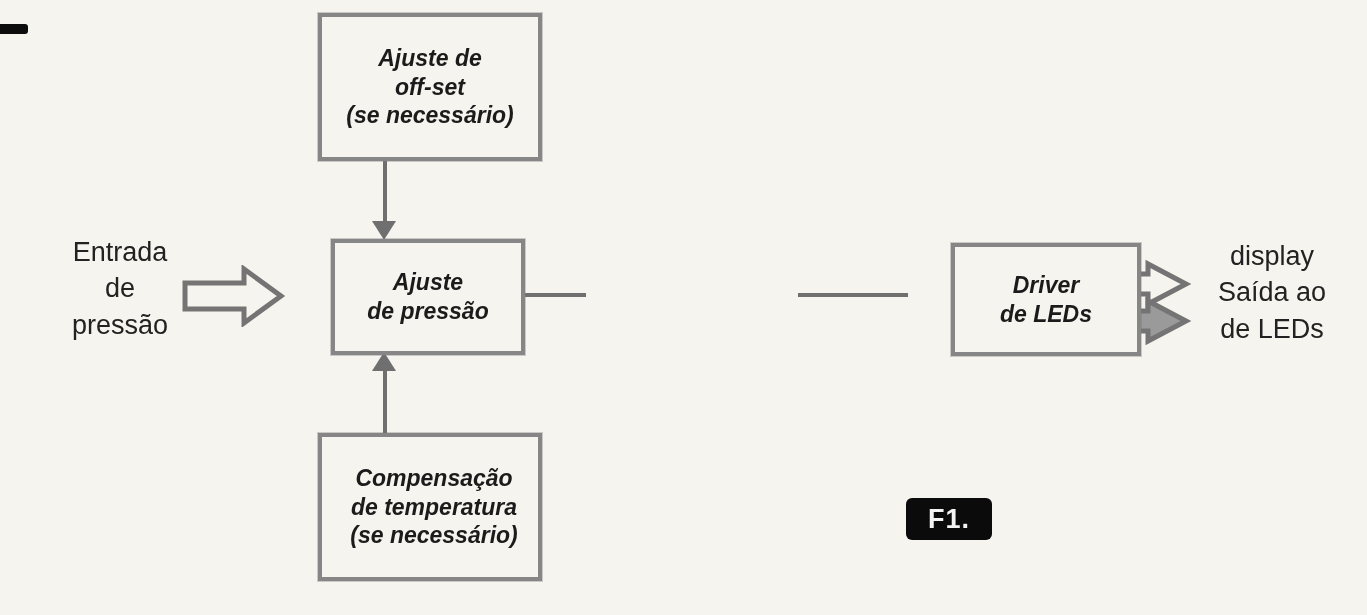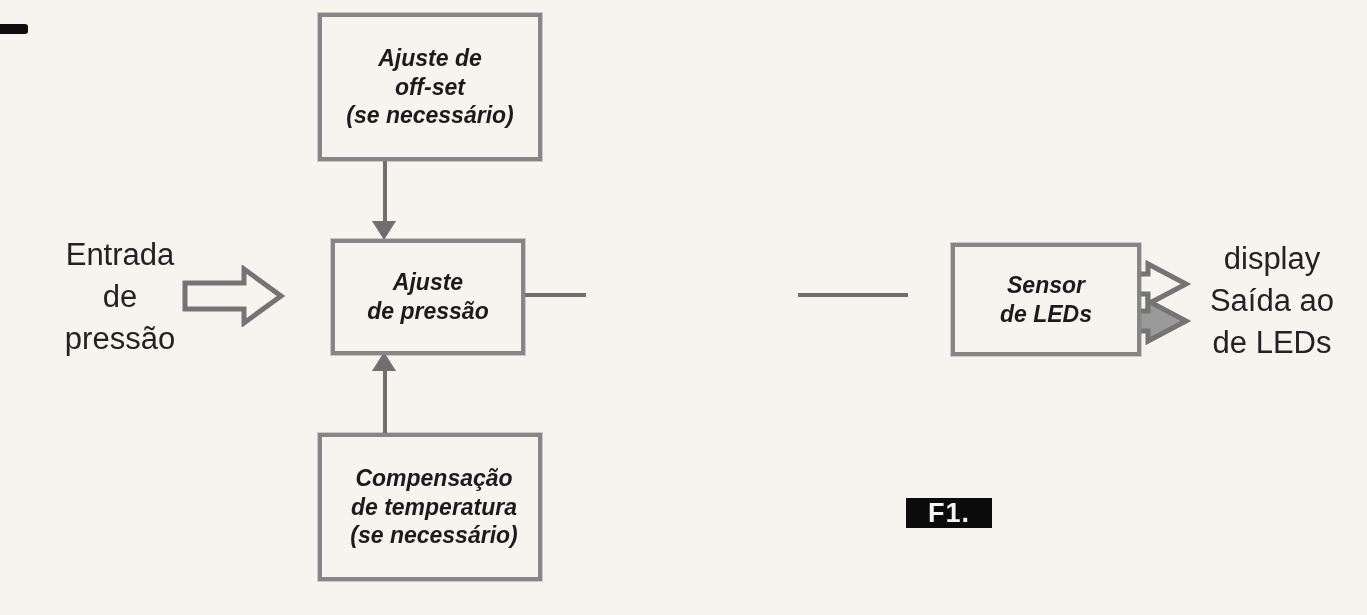--- a/index.html
+++ b/index.html
@@ -67,44 +67,45 @@
     left:372px;top:352px;
     border-left:12px solid transparent;
     border-right:12px solid transparent;
     border-bottom:19px solid var(--arrow);
   }
 
   
   .side-label{
     position:absolute;
     text-align:center;
-    font-size:31px;
+    font-size:27px;
     line-height:1.35;
     font-weight:normal;
     color:#222;
   }
   #input-label{left:47px;top:234px;width:146px;}
   #output-label{left:1188px;top:238px;width:168px;}
 
   
   .block-arrow{position:absolute;z-index:1;}
   #input-arrow{left:182px;top:265px;}
   #output-arrows{left:1094px;top:255px;}
 
   
   #figure-tag{
     position:absolute;
     left:906px;top:498px;
-    width:86px;height:30px;
+    width:86px;height:42px;
     background:var(--figure-bg);
     color:var(--figure-text);
     font-weight:bold;
     font-size:27px;
     display:flex;align-items:center;justify-content:center;
     letter-spacing:1px;
+    border-radius:6px;
   }
 
   
   #edge-mark{
     position:absolute;left:0;top:24px;width:28px;height:10px;
     background:#0c0c0c;border-radius:0 3px 3px 0;
   }
 </style>
 </head>
 <body>
@@ -136,21 +137,21 @@
     <div class="ln">Ajuste</div>
     <div class="ln">de pressão</div>
   </div>
 
   <div class="hline" id="line-sensor-amp"></div>
 
 
   <div class="hline" id="line-amp-driver"></div>
 
   <div class="dbox" id="driver-box">
-    <div class="ln">Sensor</div>
+    <div class="ln">Driver</div>
     <div class="ln">de LEDs</div>
   </div>
 
   <svg class="block-arrow" id="output-arrows" width="100" height="100" viewBox="0 0 100 100">
     <polygon points="2,19 54,19 54,9 92,29 54,49 54,39 2,39" fill="#f6f4ee" stroke="#747474" stroke-width="5" stroke-linejoin="miter"></polygon>
     <polygon points="2,56 54,56 54,46 92,66 54,86 54,76 2,76" fill="#9a9a9a" stroke="#747474" stroke-width="5" stroke-linejoin="miter"></polygon>
   </svg>
 
   <div class="side-label" id="output-label">
     <div>display</div>

